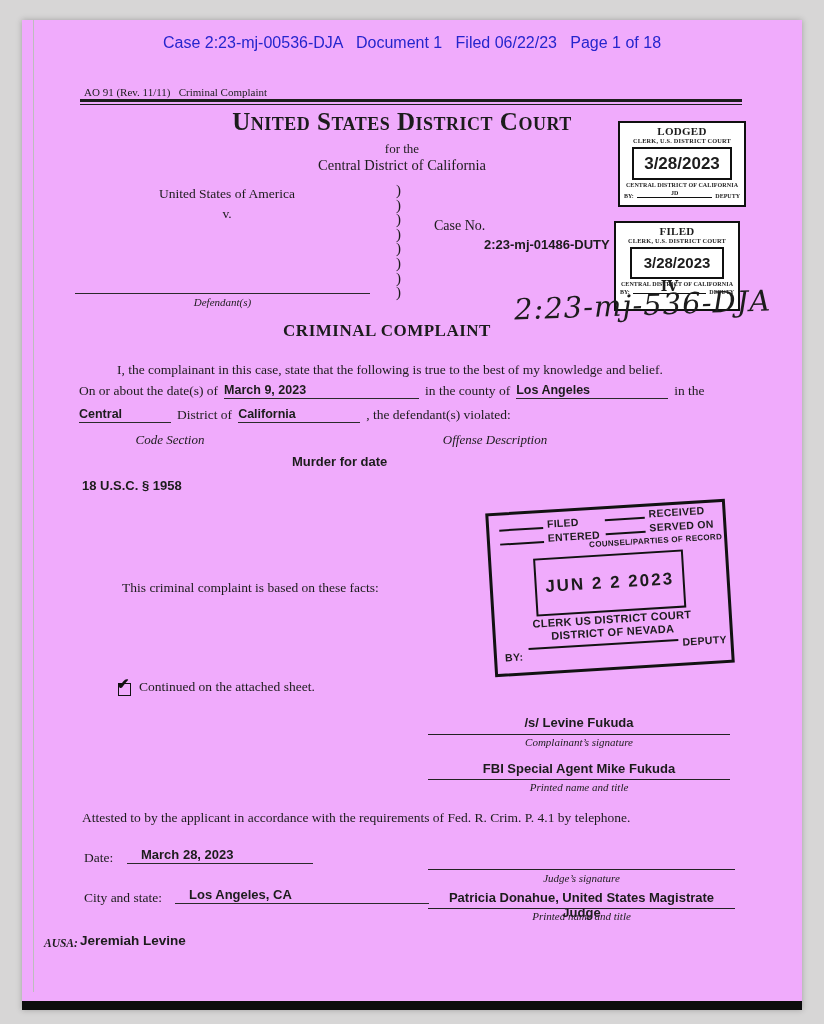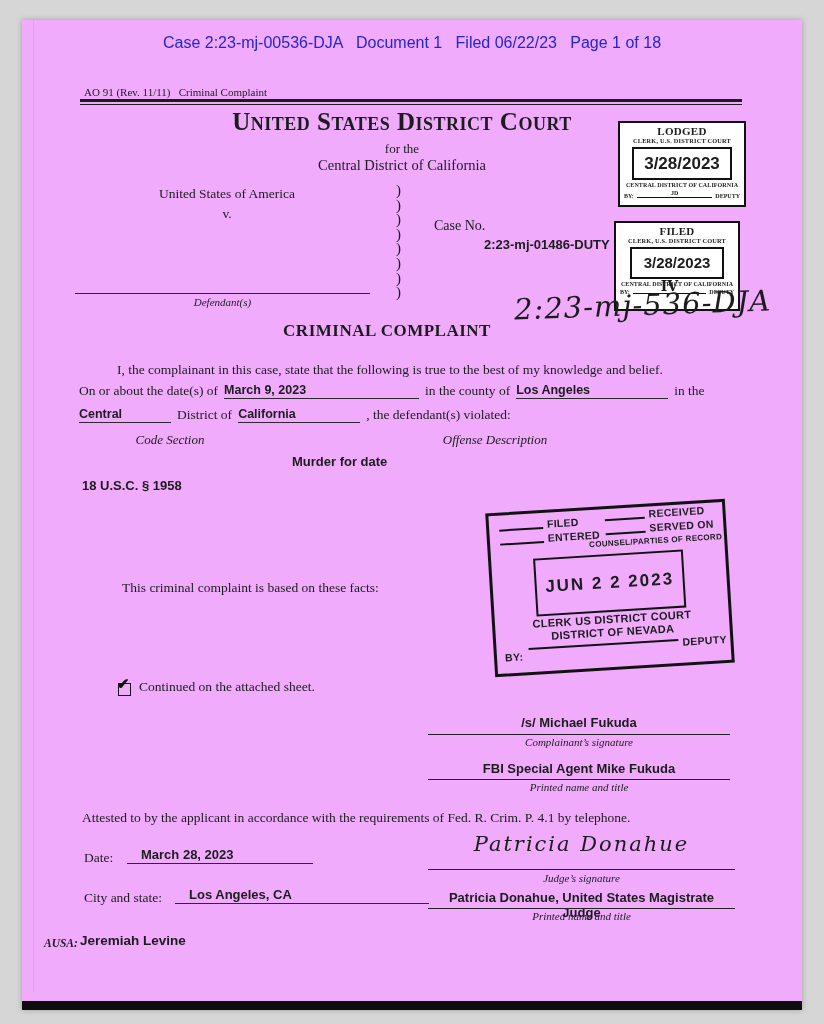--- a/index.html
+++ b/index.html
@@ -148,32 +148,31 @@
     <div class="lbl" style="left:186px;top:131px;">DEPUTY</div>
   </div>
 
   <div class="abs serif bodytext" style="left:100px;top:560px;">This criminal complaint is based on these facts:</div>
 
   <div class="cb">
     <span class="chk">✔</span>
   </div>
   <div class="abs serif bodytext" style="left:117px;top:659px;">Continued on the attached sheet.</div>
 
-  <div class="abs typed center" style="left:406px;top:695px;width:302px;font-size:13px;">/s/ Michael Fukuda</div>
+  <div class="abs typed center" style="left:406px;top:695px;width:302px;font-size:13px;">/s/ Levine Fukuda</div>
   <div class="abs sig-line" style="left:406px;top:714px;width:302px;"></div>
   <div class="abs typed center" style="left:406px;top:741px;width:302px;font-size:13px;">FBI Special Agent Mike Fukuda</div>
   <div class="abs serif small-ital center" style="left:406px;top:716px;width:302px;">Complainant’s signature</div>
   <div class="abs sig-line" style="left:406px;top:759px;width:302px;"></div>
   <div class="abs serif small-ital center" style="left:406px;top:761px;width:302px;">Printed name and title</div>
 
   <div class="abs serif bodytext" style="left:60px;top:790px;">Attested to by the applicant in accordance with the requirements of Fed. R. Crim. P. 4.1 by telephone.</div>
 
   <div class="abs serif bodytext" style="left:62px;top:830px;">Date:</div>
   <div class="abs fill" style="left:99px;top:827px;width:172px;text-align:left;padding-left:14px;font-size:13px;border-bottom-width:1.5px;">March 28, 2023</div>
-  <div class="abs script-sig center" style="left:406px;top:812px;width:307px;">Patricia Donahue</div>
   <div class="abs sig-line" style="left:406px;top:849px;width:307px;"></div>
   <div class="abs serif small-ital center" style="left:406px;top:852px;width:307px;">Judge’s signature</div>
 
   <div class="abs serif bodytext" style="left:62px;top:870px;">City and state:</div>
   <div class="abs fill" style="left:147px;top:867px;width:240px;text-align:left;padding-left:14px;font-size:13px;border-bottom-width:1.5px;">Los Angeles, CA</div>
   <div class="abs typed center" style="left:406px;top:870px;width:307px;font-size:13px;">Patricia Donahue, United States Magistrate Judge</div>
   <div class="abs sig-line" style="left:406px;top:888px;width:307px;"></div>
   <div class="abs serif small-ital center" style="left:406px;top:890px;width:307px;">Printed name and title</div>
 
   <div class="abs serif ital" style="left:22px;top:917px;font-size:11.5px;font-weight:bold;">AUSA:</div>

